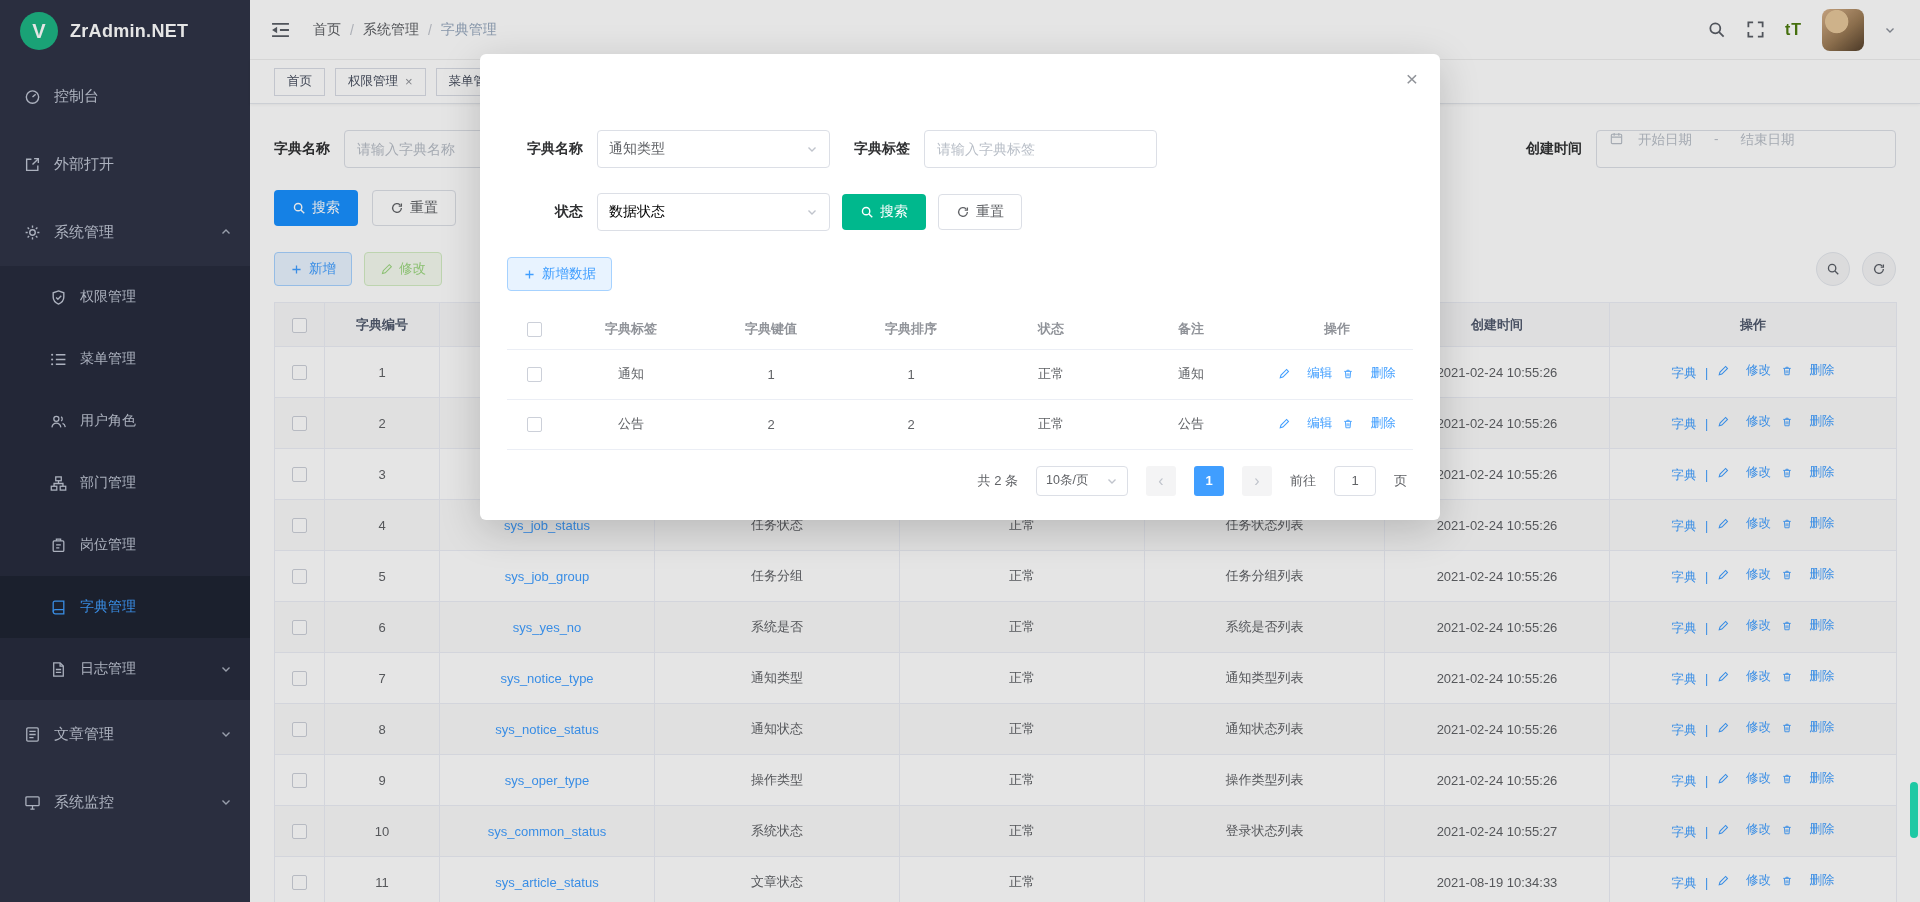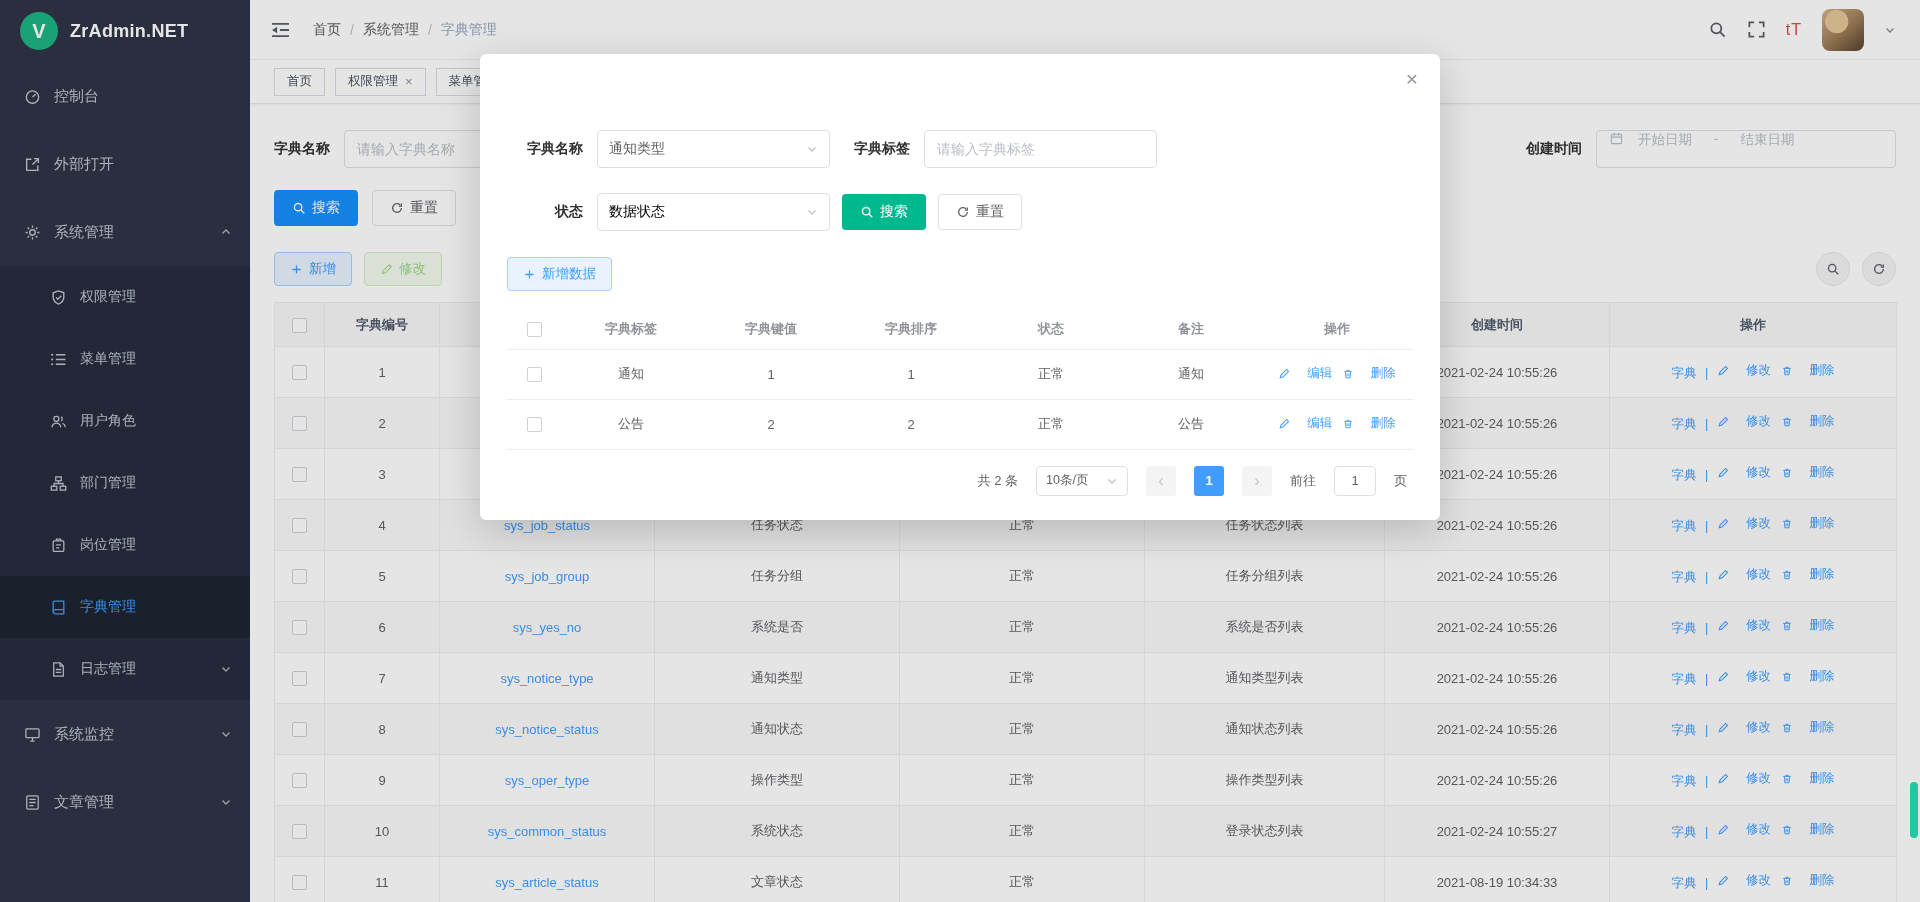--- a/index.html
+++ b/index.html
@@ -26,21 +26,21 @@
   .main { flex:1; min-width:0; display:flex; flex-direction:column; background:#fff; }
   .topbar { height:60px; flex:0 0 60px; display:flex; align-items:center; padding:0 24px 0 20px; gap:22px; border-bottom:1px solid #f0f0f0; }
   .hamburger { width:21px; height:18px; color:#5a5e66; cursor:pointer; }
   .hamburger svg { width:100%; height:100%; }
   .breadcrumb { display:flex; align-items:center; gap:9px; font-size:14px; color:#606266; }
   .bc-sep { color:#c0c4cc; }
   .bc-last { color:#97a8be; }
   .top-right { margin-left:auto; display:flex; align-items:center; gap:20px; }
   .tb-icon { width:19px; height:19px; color:#5a5e66; cursor:pointer; display:inline-flex; }
   .tb-icon svg { width:100%; height:100%; }
-  .font-icon { font-size:16px; font-weight:normal; color:#ef4444; cursor:pointer; letter-spacing:1px; }
+  .font-icon { font-size:16px; font-weight:bold; color:#4d7c0f; cursor:pointer; letter-spacing:1px; }
   .avatar { width:42px; height:42px; border-radius:8px; cursor:pointer;
     background:radial-gradient(circle at 35% 30%, #e6c79a 0 28%, transparent 30%),
                linear-gradient(140deg,#d9b38c 0%, #9a7a55 55%, #54402c 100%); }
   .avatar-caret { width:12px; height:12px; color:#8a8f99; display:inline-flex; cursor:pointer; }
   .avatar-caret svg { width:100%; height:100%; }
 
   .tabbar { height:44px; flex:0 0 44px; display:flex; align-items:center; gap:10px; padding:0 24px; border-bottom:1px solid #e4e7ed; box-shadow:0 1px 3px rgba(0,0,0,.05); }
   .tab { height:28px; display:inline-flex; align-items:center; gap:7px; padding:0 12px; border:1px solid #d8dce5; background:#fff; font-size:12.5px; color:#495060; cursor:pointer; white-space:nowrap; }
   .tab-close { font-size:13px; color:#909399; line-height:1; cursor:pointer; }
 
@@ -232,40 +232,40 @@
         <span class="caret">
             <svg viewBox="0 0 12 12" fill="none" stroke="currentColor" stroke-width="1.4">
               <path d="M2.5 4.5L6 8l3.5-3.5"></path>
             </svg>
           </span>
       </div>
 
       <div class="side-item">
         <span class="sic">
             <svg viewBox="0 0 16 16" fill="none" stroke="currentColor" stroke-width="1.2">
-              <rect x="1.8" y="2.6" width="12.4" height="8.4" rx="1"></rect>
-              <path d="M6 14.2h4M8 11v3.2"></path>
-            </svg>
-          </span>
-        <span class="grow">系统监控</span>
+              <rect x="2.6" y="1.8" width="10.8" height="12.4" rx="1"></rect>
+              <path d="M5 5h6M5 8h6M5 11h4"></path>
+            </svg>
+          </span>
+        <span class="grow">文章管理</span>
         <span class="caret">
             <svg viewBox="0 0 12 12" fill="none" stroke="currentColor" stroke-width="1.4">
               <path d="M2.5 4.5L6 8l3.5-3.5"></path>
             </svg>
           </span>
       </div>
 
       <div class="side-item">
         <span class="sic">
             <svg viewBox="0 0 16 16" fill="none" stroke="currentColor" stroke-width="1.2">
-              <rect x="2.6" y="1.8" width="10.8" height="12.4" rx="1"></rect>
-              <path d="M5 5h6M5 8h6M5 11h4"></path>
-            </svg>
-          </span>
-        <span class="grow">文章管理</span>
+              <rect x="1.8" y="2.6" width="12.4" height="8.4" rx="1"></rect>
+              <path d="M6 14.2h4M8 11v3.2"></path>
+            </svg>
+          </span>
+        <span class="grow">系统监控</span>
         <span class="caret">
             <svg viewBox="0 0 12 12" fill="none" stroke="currentColor" stroke-width="1.4">
               <path d="M2.5 4.5L6 8l3.5-3.5"></path>
             </svg>
           </span>
       </div>
 
     </nav>
   </aside>
 

